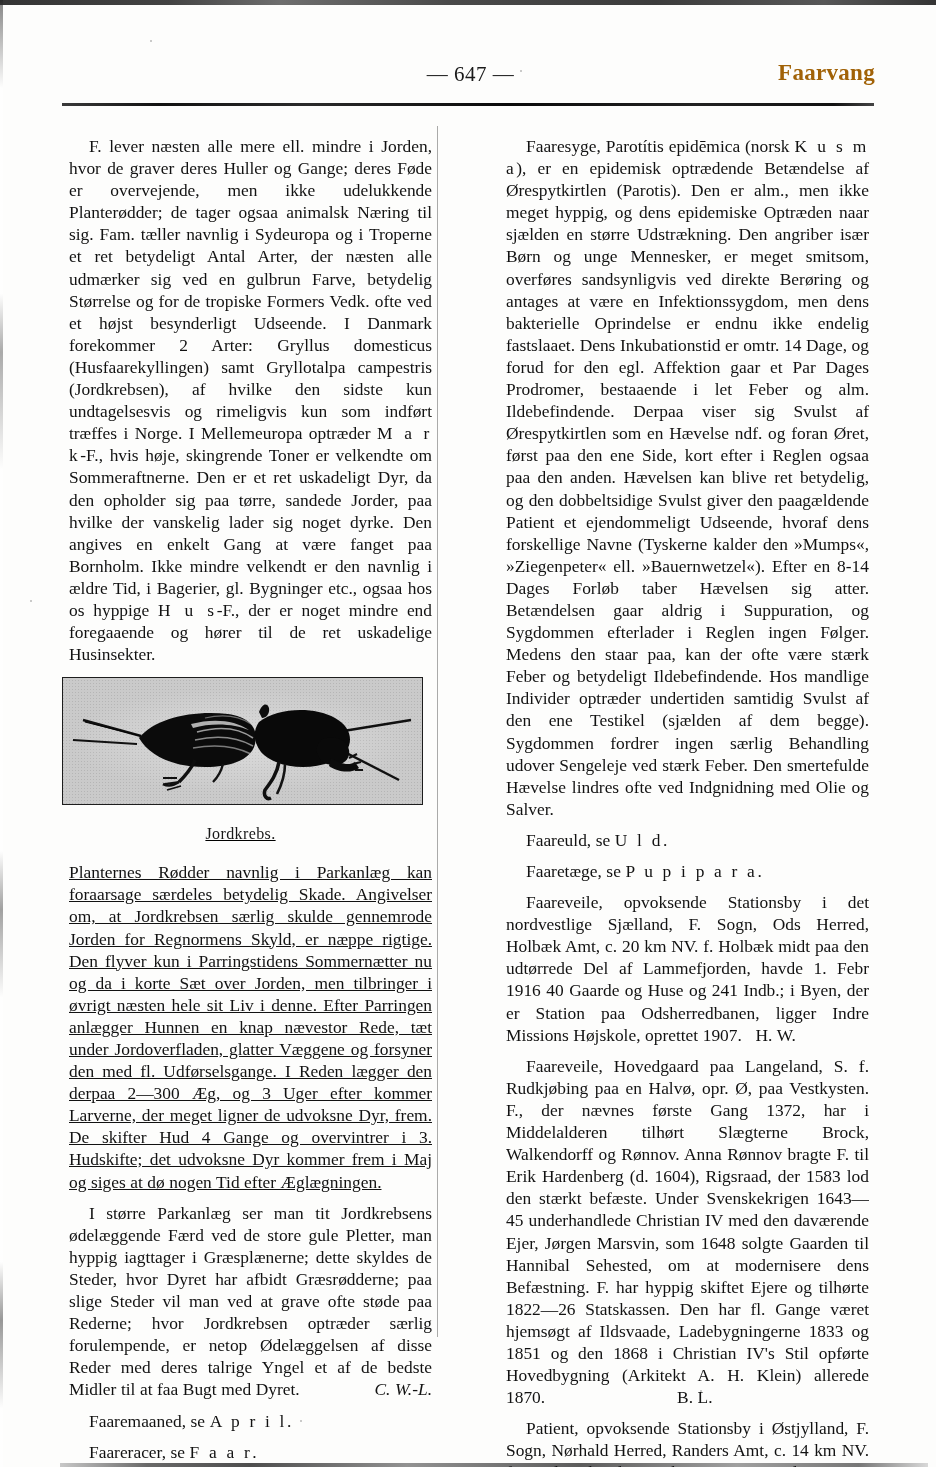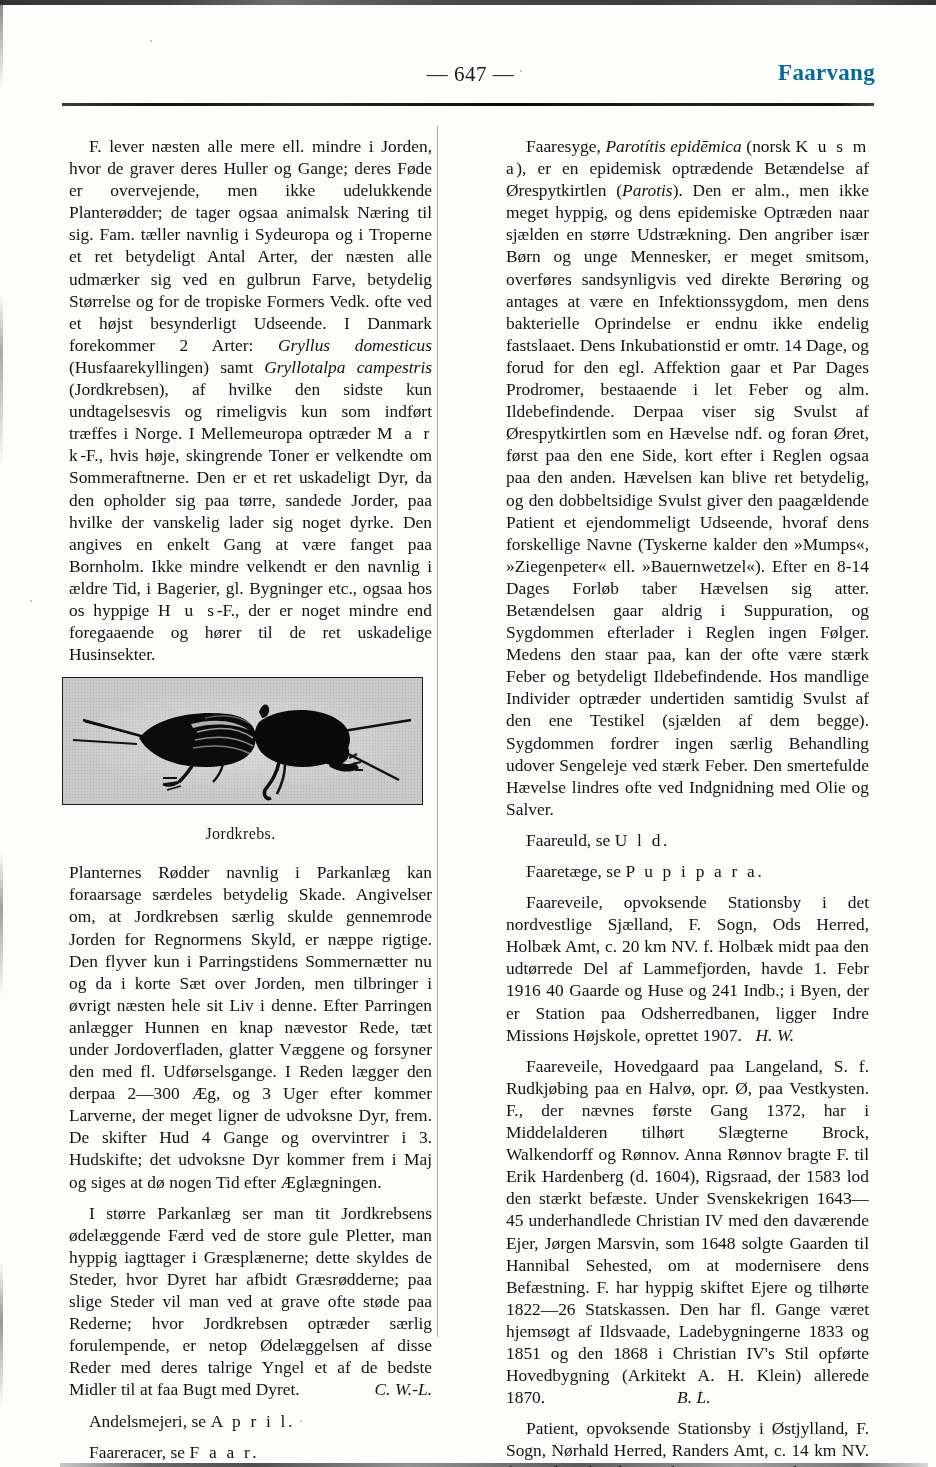--- a/index.html
+++ b/index.html
@@ -56,21 +56,21 @@
     color: #1a1a1a;
     font-family: "Liberation Serif", serif;
   }
   .running-head {
     position: absolute;
     right: 6px;
     top: -2px;
     font-size: 23px;
     font-weight: bold;
     letter-spacing: .3px;
-    color: #0369a1;
+    color: #a16207;
   }
   .rule {
     position: absolute;
     top: 103px;
     left: 62px;
     width: 812px;
     height: 3px;
     background: linear-gradient(90deg,#3a3a3a 0%,#111 12%,#2b2b2b 30%,#0a0a0a 55%,#222 78%,#111 95%,#444 100%);
   }
   
@@ -101,36 +101,37 @@
     font-size: 17.4px;
     line-height: 22.1px;
     text-align: justify;
     text-align-last: left;
     color: #121212;
     hyphens: none;
     word-spacing: .2px;
   }
   p.ind { text-indent: 20px; }
   .hw { font-weight: normal; }
-  .it { font-style: italic; }
+  .it { }
   .sp { letter-spacing: 2.6px; }
   .sig {
     float: right;
     font-style: italic;
     margin-left: 12px;
   }
   .sig-line {
     text-align: right;
     font-style: italic;
     font-size: 17.4px;
     line-height: 22.1px;
   }
   
   .figure {
     margin: 12px 0 0 0;
+    text-decoration: underline;
   }
   .fig-frame {
     width: 359px;
     height: 126px;
     border: 1px solid #1d1d1d;
     background: #c9c9c9;
     position: relative;
     overflow: hidden;
     margin-left: 2px;
   }
@@ -153,21 +154,21 @@
   }
   .fig-svg { position: absolute; inset: 0; }
   .fig-caption {
     width: 361px;
     text-align: center;
     font-size: 16px;
     margin-top: 20px;
     color: #181818;
     letter-spacing: .4px;
   }
-  .after-fig { margin-top: 18px; }
+  .after-fig { margin-top: 18px; text-decoration: underline; }
   .speck {
     position: absolute;
     background: #b9b9b9;
     border-radius: 50%;
     pointer-events: none;
   }
 </style>
 </head>
 <body>
 
@@ -233,21 +234,21 @@
           </svg>
         </div>
         <div class="fig-caption">Jordkrebs.</div>
       </div>
 
       <p class="after-fig">Planternes Rødder navnlig i Parkanlæg kan foraarsage særdeles betydelig Skade. Angivelser om, at Jordkrebsen særlig skulde gennemrode Jorden for Regnormens Skyld, er næppe rigtige. Den flyver kun i Parringstidens Sommernætter nu og da i korte Sæt over Jorden, men tilbringer i øvrigt næsten hele sit Liv i denne. Efter Parringen anlægger Hunnen en knap nævestor Rede, tæt under Jordoverfladen, glatter Væggene og forsyner den med fl. Udførselsgange. I Reden lægger den derpaa 2—300 Æg, og 3 Uger efter kommer Larverne, der meget ligner de udvoksne Dyr, frem. De skifter Hud 4 Gange og overvintrer i 3. Hudskifte; det udvoksne Dyr kommer frem i Maj og siges at dø nogen Tid efter Æglægningen.</p>
 
       <p class="ind"><span>I større Parkanlæg ser man tit Jordkrebsens ødelæggende Færd ved de store gule Pletter, man hyppig iagttager i Græsplænerne; dette skyldes de Steder, hvor Dyret har afbidt Græsrødderne; paa slige Steder vil man ved at grave ofte støde paa Rederne; hvor Jordkrebsen optræder særlig forulempende, er netop Ødelæggelsen af disse Reder med deres talrige Yngel et af de bedste Midler til at faa Bugt med Dyret.</span><span class="sig">C. W.-L.</span></p>
 
 
-      <p class="ind"><span class="hw">Andelsmejeri,</span><span> se </span><span class="sp">A p r i l</span><span>.</span></p>
+      <p class="ind"><span class="hw">Faaremaaned,</span><span> se </span><span class="sp">A p r i l</span><span>.</span></p>
 
       <p class="ind"><span class="hw">Faareracer,</span><span> se </span><span class="sp">F a a r</span><span>.</span></p>
 
     </div>
 
     <div class="col col-right">
 
       <p class="ind"><span class="hw">Faaresyge,</span> <span class="it">Parotítis epidēmica</span><span> (norsk </span><span class="sp">K u s m a</span><span>), er en epidemisk optrædende Betændelse af Ørespytkirtlen (</span><span class="it">Parotis</span><span>). Den er alm., men ikke meget hyppig, og dens epidemiske Optræden naar sjælden en større Udstrækning. Den angriber især Børn og unge Mennesker, er meget smitsom, overføres sandsynligvis ved direkte Berøring og antages at være en Infektionssygdom, men dens bakterielle Oprindelse er endnu ikke endelig fastslaaet. Dens Inkubationstid er omtr. 14 Dage, og forud for den egl. Affektion gaar et Par Dages Prodromer, bestaaende i let Feber og alm. Ildebefindende. Derpaa viser sig Svulst af Ørespytkirtlen som en Hævelse ndf. og foran Øret, først paa den ene Side, kort efter i Reglen ogsaa paa den anden. Hævelsen kan blive ret betydelig, og den dobbeltsidige Svulst giver den paagældende Patient et ejendommeligt Udseende, hvoraf dens forskellige Navne (Tyskerne kalder den »Mumps«, »Ziegenpeter« ell. »Bauernwetzel«). Efter en 8-14 Dages Forløb taber Hævelsen sig atter. Betændelsen gaar aldrig i Suppuration, og Sygdommen efterlader i Reglen ingen Følger. Medens den staar paa, kan der ofte være stærk Feber og betydeligt Ildebefindende. Hos mandlige Individer optræder undertiden samtidig Svulst af den ene Testikel (sjælden af dem begge). Sygdommen fordrer ingen særlig Behandling udover Sengeleje ved stærk Feber. Den smertefulde Hævelse lindres ofte ved Indgnidning med Olie og Salver.</span></p>
 
       <p class="ind"><span class="hw">Faareuld,</span><span> se </span><span class="sp">U l d</span><span>.</span></p>

